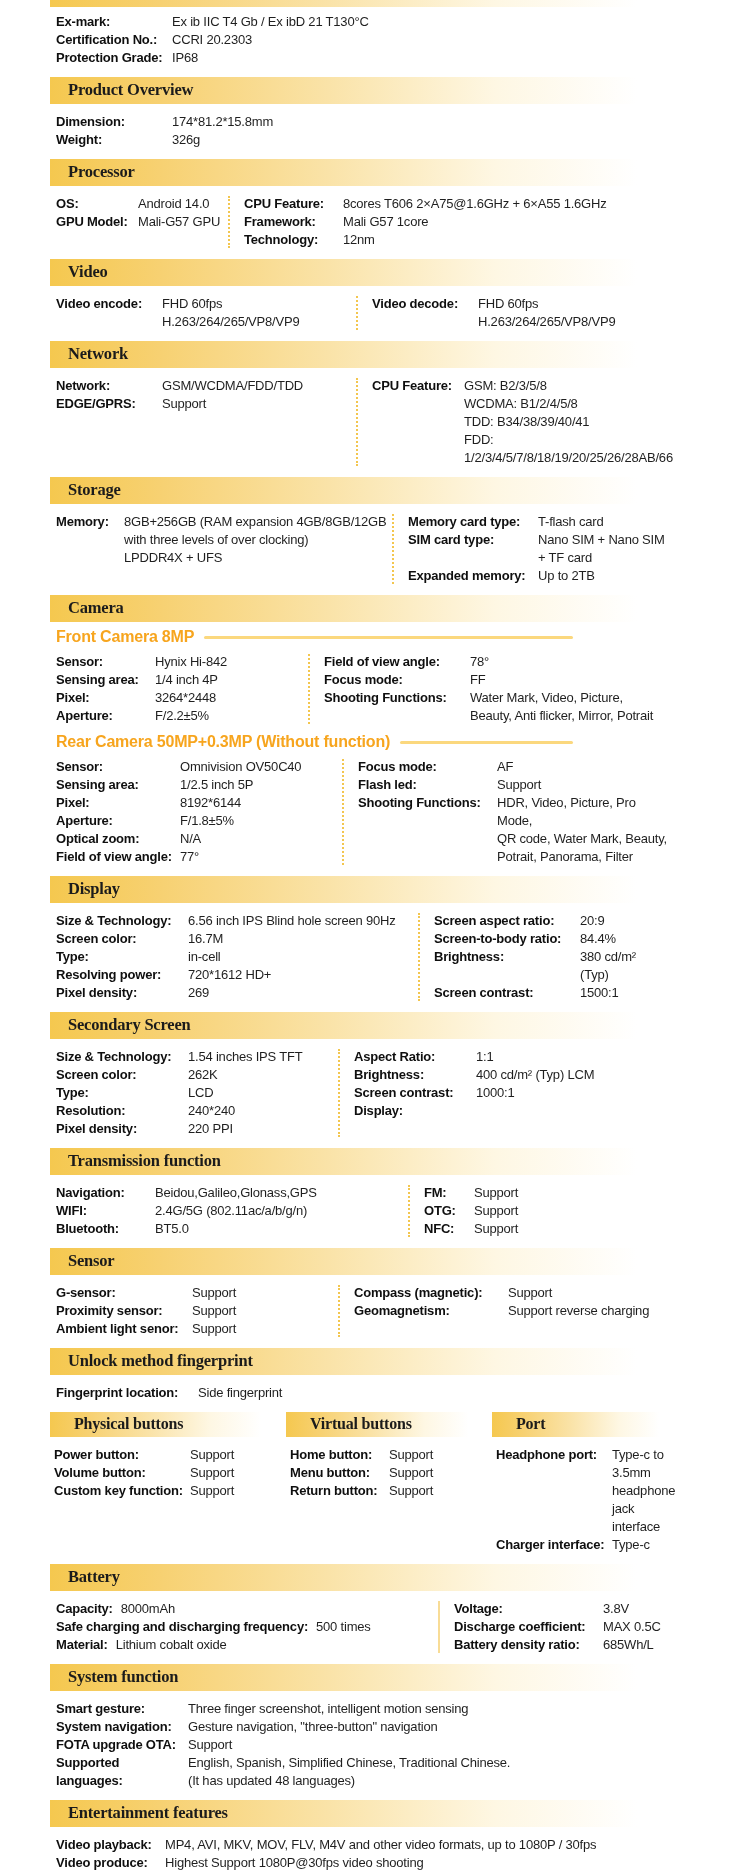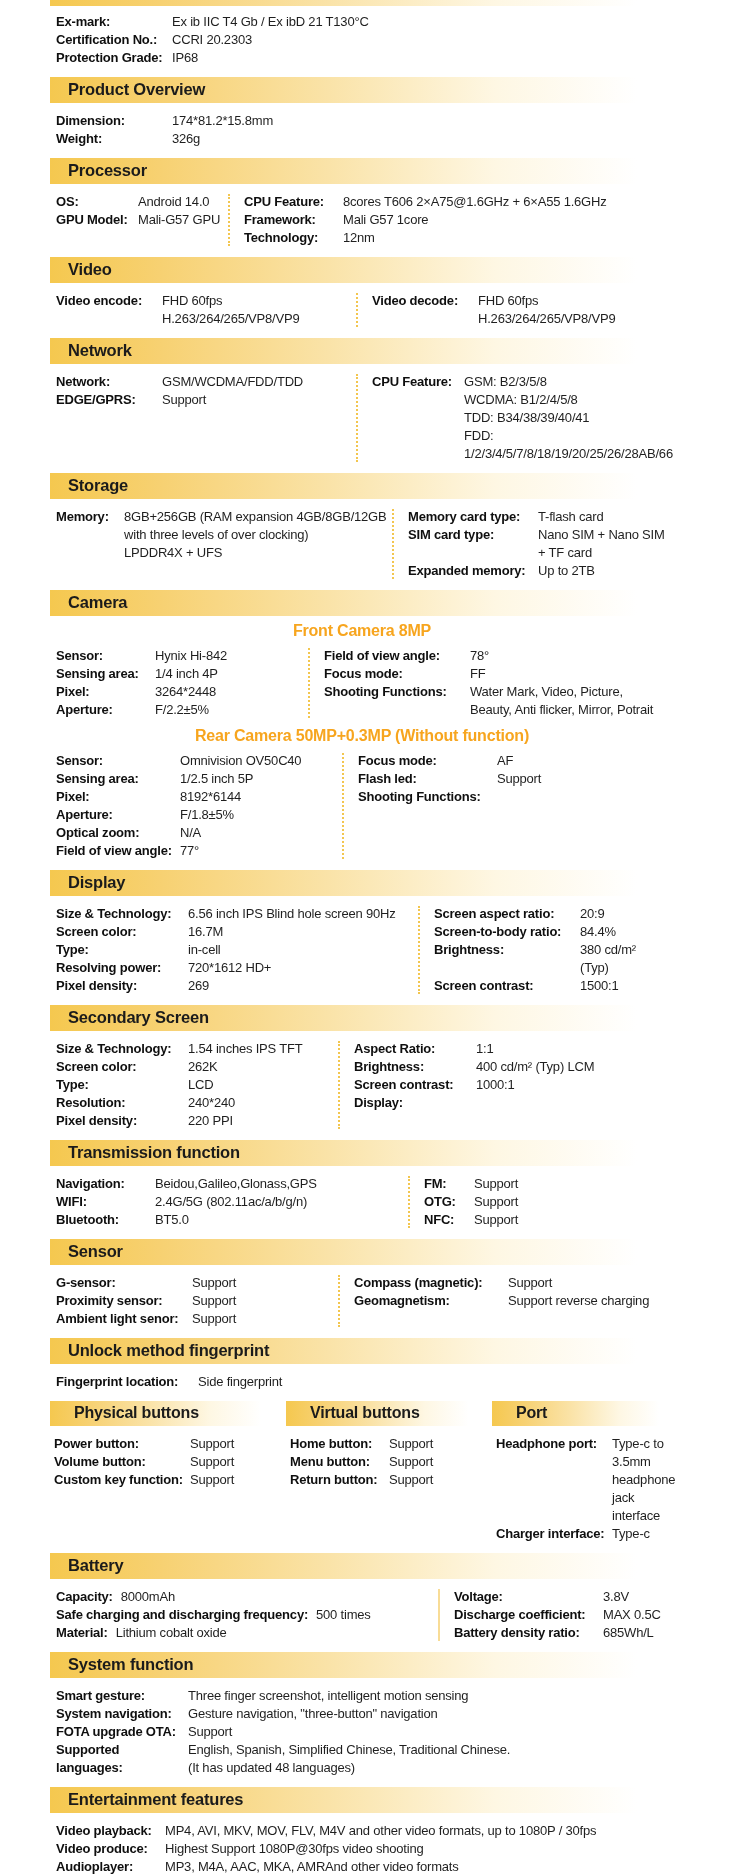--- a/index.html
+++ b/index.html
@@ -9,37 +9,37 @@
     letter-spacing:-0.2px;
     color:#1f1f1f;
   }
   #page{padding-left:50px;box-sizing:border-box;width:668px;}
 
   
   .section-bar{
     background:linear-gradient(90deg,#F5C84F 0%,#F7D172 18%,#FAE3A8 45%,#FEF7E3 72%,#FFFFFF 95%);
     margin:8px 0 6px;
     padding:3px 0 4px 18px;
-    font-size:16.5px;font-weight:700;color:#1b1b1b;
+    font-size:16.5px;font-weight:700;color:#1b1b1b;font-family:Liberation Serif, serif;
   }
   .top-clip{height:10px;overflow:hidden;position:relative;}
   .top-clip .section-bar{margin:-20px 0 0 0;}
 
   .section-body{display:flex;padding:3px 0 2px 6px;}
   .col{flex:1;min-width:0;}
   .row{display:flex;font-size:13px;line-height:18px;}
   .lbl{font-weight:700;color:#0f0f0f;flex-shrink:0;padding-right:4px;}
   .val{white-space:pre-line;color:#1f1f1f;}
   .inline .lbl{width:auto !important;padding-right:8px;}
 
   .v-divider{width:0;border-left:2px dotted #F3C64F;margin:1px 14px 1px 0;}
   .v-solid{border-left:2px solid #F8DC96;}
 
   
-  .sub-title{display:flex;align-items:center;margin:6px 0 4px;padding-left:6px;flex-direction:column;}
+  .sub-title{display:flex;align-items:center;margin:6px 0 4px;padding-left:6px;}
   .sub-title-text{color:#F7A51E;font-weight:700;font-size:16px;white-space:nowrap;}
   .sub-title-line{flex:1;height:3px;background:#FBD87E;border-radius:2px;margin-left:10px;margin-right:95px;}
 
   
   .s-certificate .lbl{width:112px}
   .s-overview .lbl{width:112px}
   .s-processor .col0{flex:0 0 172px}
   .s-processor .col0 .lbl{width:78px}
   .s-processor .col1 .lbl{width:95px}
   .s-video .col0{flex:0 0 300px}
@@ -310,20 +310,23 @@
             <div class="row">
               <span class="lbl">Focus mode:</span>
               <span class="val">AF</span>
             </div>
             <div class="row">
               <span class="lbl">Flash led:</span>
               <span class="val">Support</span>
             </div>
             <div class="row">
               <span class="lbl">Shooting Functions:</span>
+              <span class="val">HDR, Video, Picture, Pro Mode,
+QR code, Water Mark, Beauty,
+Potrait, Panorama, Filter</span>
             </div>
           </div>
         </div>
       </div>
     </section>
     <section class="spec-section s-display">
       <div class="section-bar"><span class="section-title">Display</span></div>
       <div class="section-body s-display">
         <div class="col col0">
           <div class="row">

